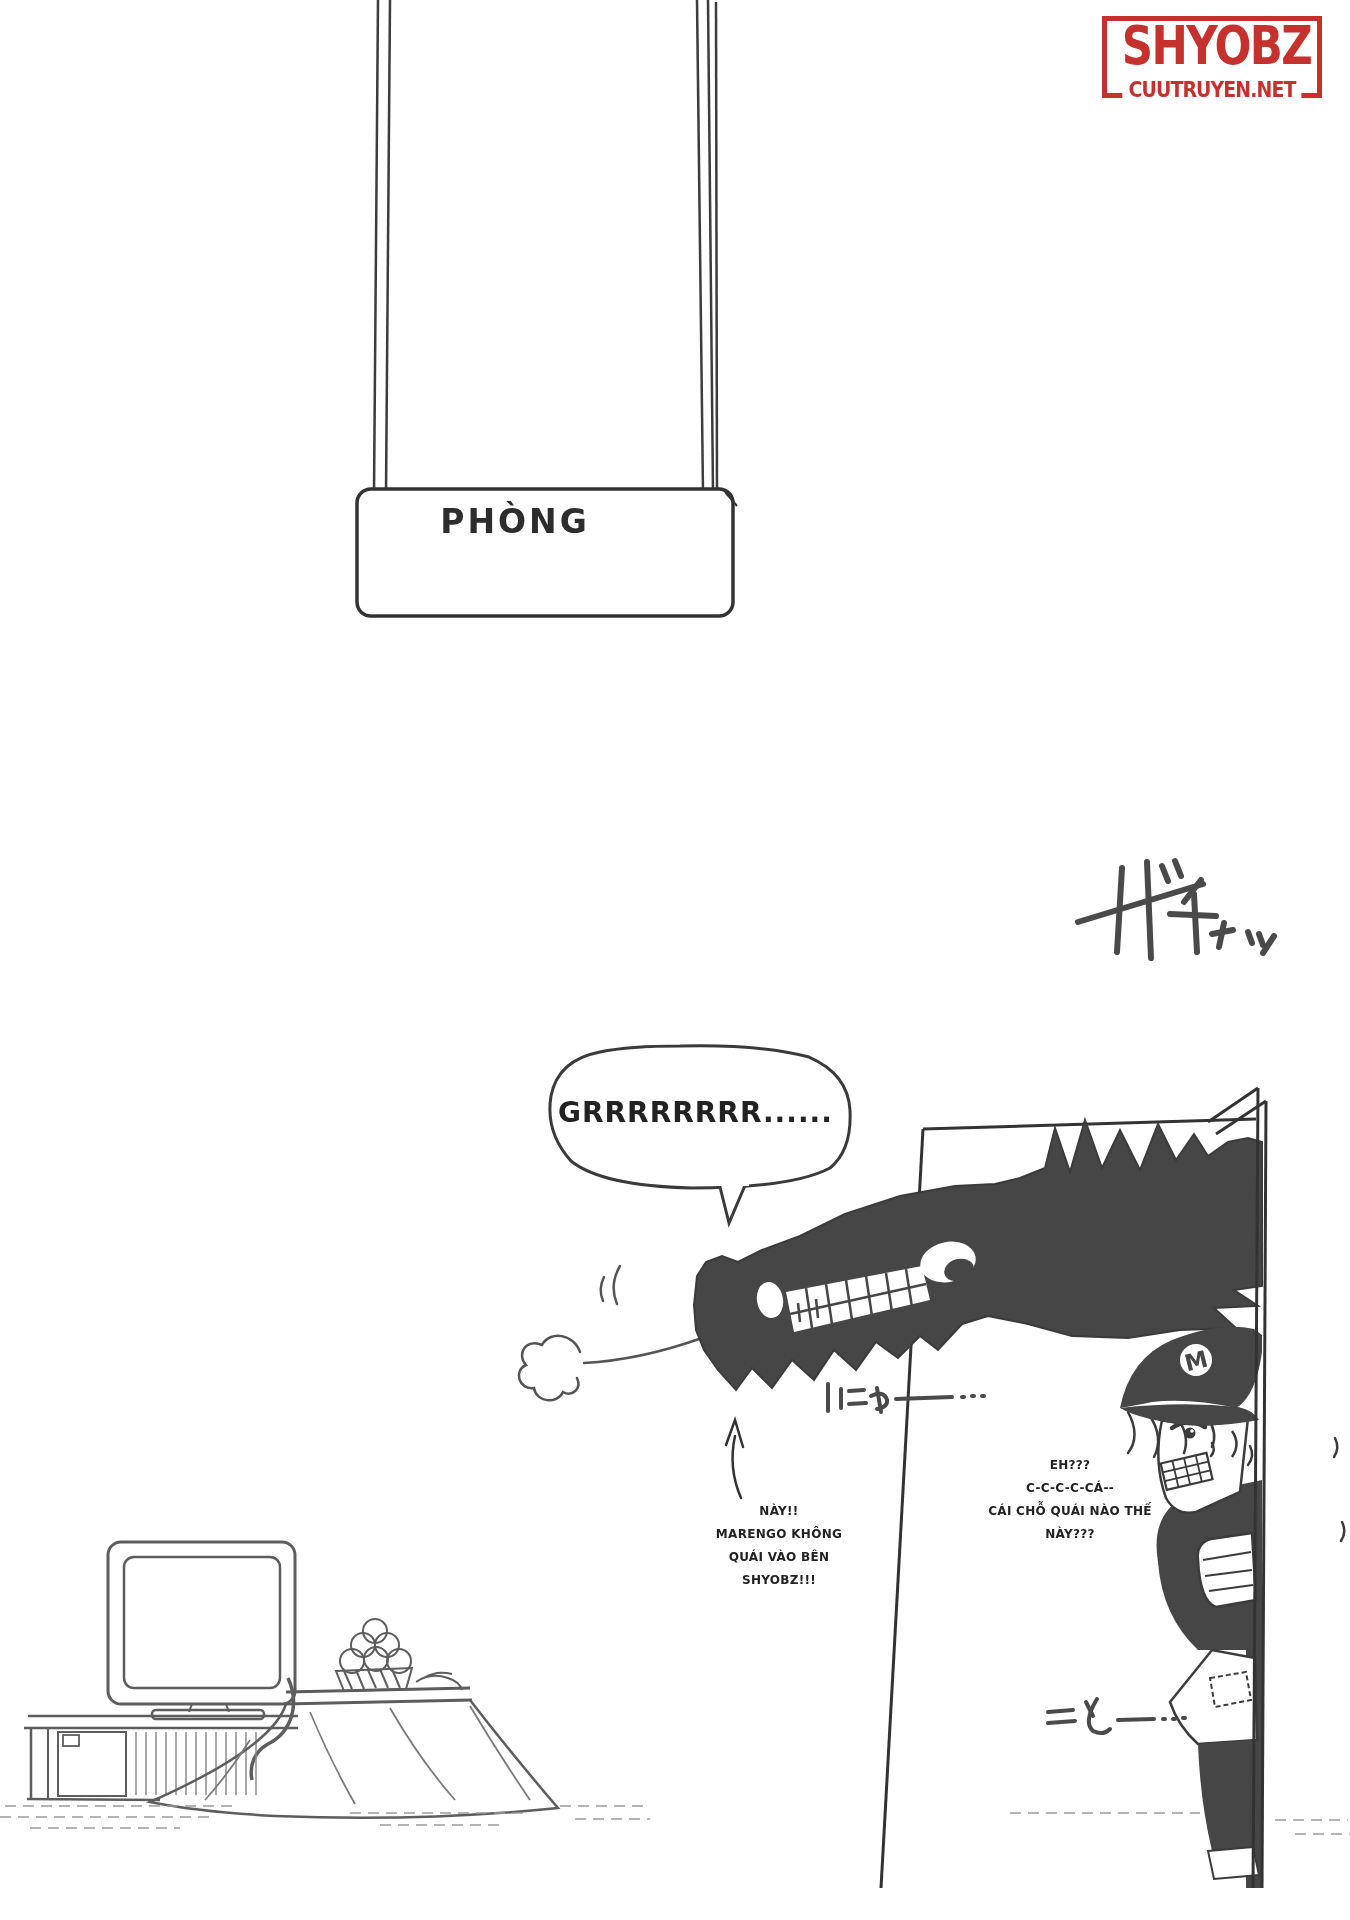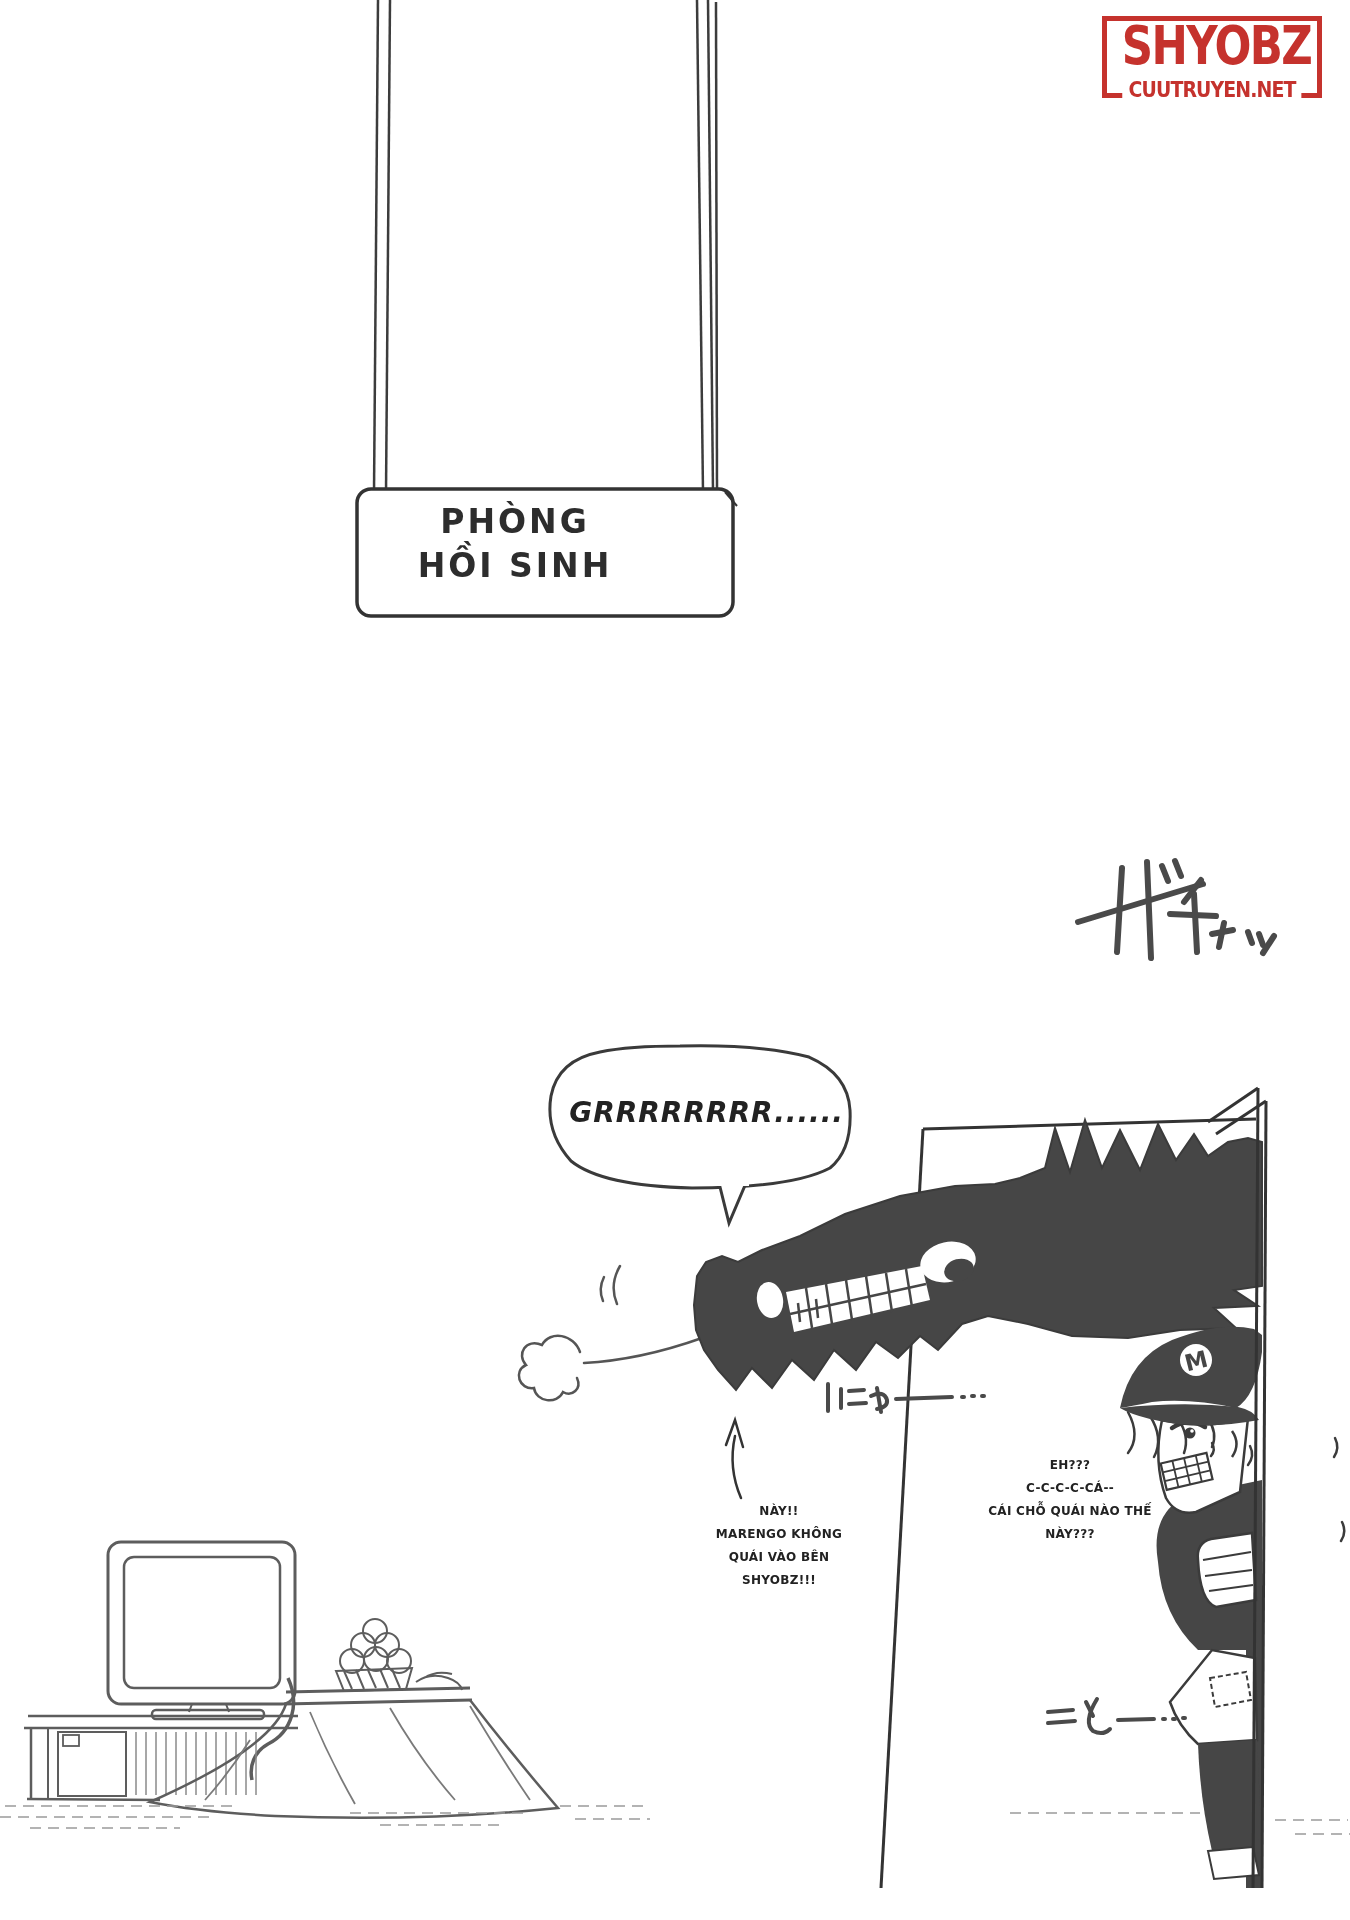--- a/index.html
+++ b/index.html
@@ -4,22 +4,22 @@
 <style>
   html,body{margin:0;padding:0;background:#e8e8e8;}
   #page{position:relative;width:1350px;height:1920px;background:#ffffff;overflow:hidden;
         font-family:"DejaVu Sans",sans-serif;}
   .abs{position:absolute;}
   svg{position:absolute;left:0;top:0;}
   
   .sign-text{left:357px;top:500px;width:316px;text-align:center;color:#2d2d2d;
              font-weight:bold;font-size:33px;letter-spacing:3px;line-height:44px;}
   
-  .growl{left:558px;top:1096px;width:286px;text-align:right;color:#222;
-         font-style:italic;font-weight:bold;font-size:28px;letter-spacing:1px;}
+  .growl{left:558px;top:1096px;width:286px;text-align:left;color:#222;
+         font-weight:bold;font-size:28px;letter-spacing:1px;}
   
   .caption{font-weight:bold;color:#222;text-align:center;font-size:12px;line-height:23px;letter-spacing:.3px;}
   .caption-warning{left:670px;top:1500px;width:218px;}
   .caption-scared{left:958px;top:1454px;width:224px;}
   
   .logo{left:1102px;top:12px;width:220px;height:78px;}
   .logo-frame{position:absolute;left:0;top:4px;right:0;height:72px;border:5px solid #c5322d;}
   .logo-title{position:absolute;left:0;right:0;top:6px;text-align:center;color:#c5322d;
               font-weight:bold;font-size:53px;line-height:56px;letter-spacing:-2px;
               transform:scaleX(.82);transform-origin:center;}
@@ -290,21 +290,20 @@
     <path d="M1118 1720 L1154 1719"></path>
     <path d="M1163 1719 L1165 1719"></path>
         <path d="M1173 1719 L1175 1719"></path>
         <path d="M1183 1718 L1185 1718"></path>
   </g>
 
 </svg>
 
 <div class="abs sign-text">
   <div>PHÒNG</div>
-  <div>HỒI SINH</div>
 </div>
 
 <div class="abs growl">GRRRRRRRR......</div>
 
 <div class="abs caption caption-warning">
   <div>NÀY!!</div>
   <div>MARENGO KHÔNG</div>
   <div>QUÁI VÀO BÊN</div>
   <div>SHYOBZ!!!</div>
 </div>

